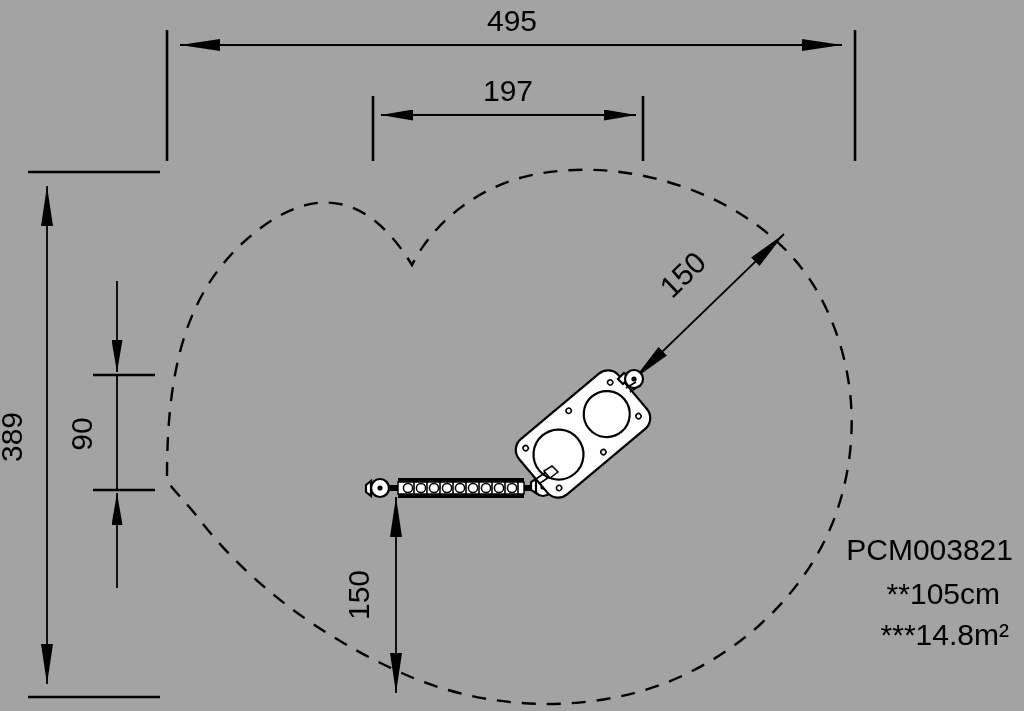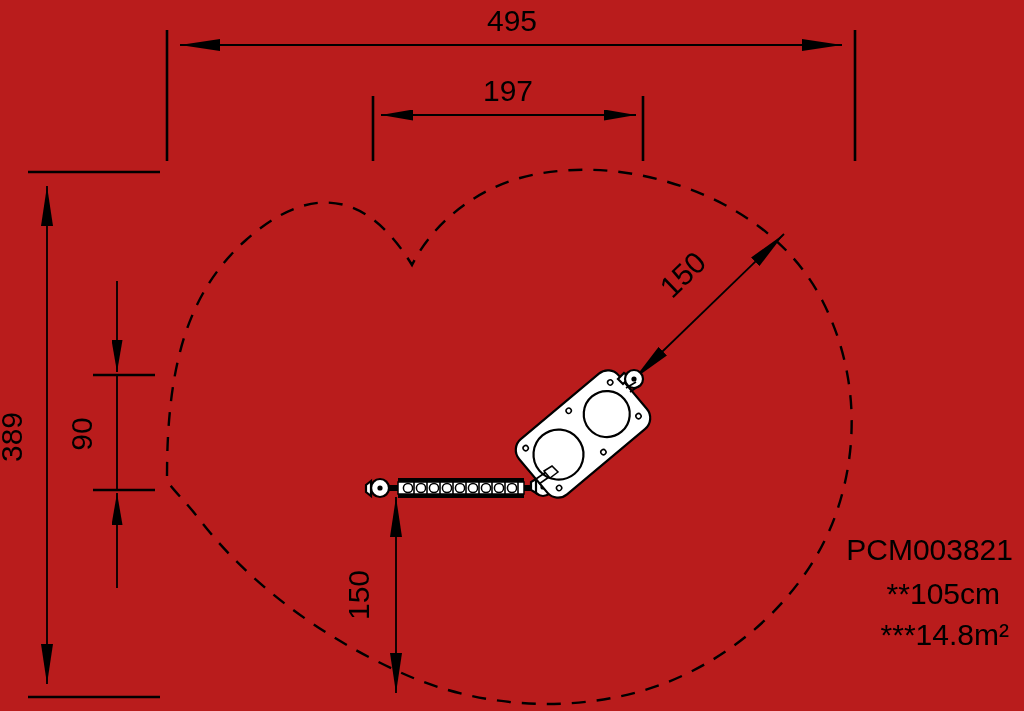--- a/index.html
+++ b/index.html
@@ -7,21 +7,21 @@
     padding: 0;
     background: #ffffff;
   }
   body {
     font-family: "Liberation Sans", sans-serif;
   }
   #drawing-root {
     position: relative;
     width: 1024px;
     height: 711px;
-    background: #b91c1c;
+    background: #a3a3a3;
     overflow: hidden;
   }
   svg.canvas {
     position: absolute;
     left: 0;
     top: 0;
     width: 1024px;
     height: 711px;
     display: block;
   }

